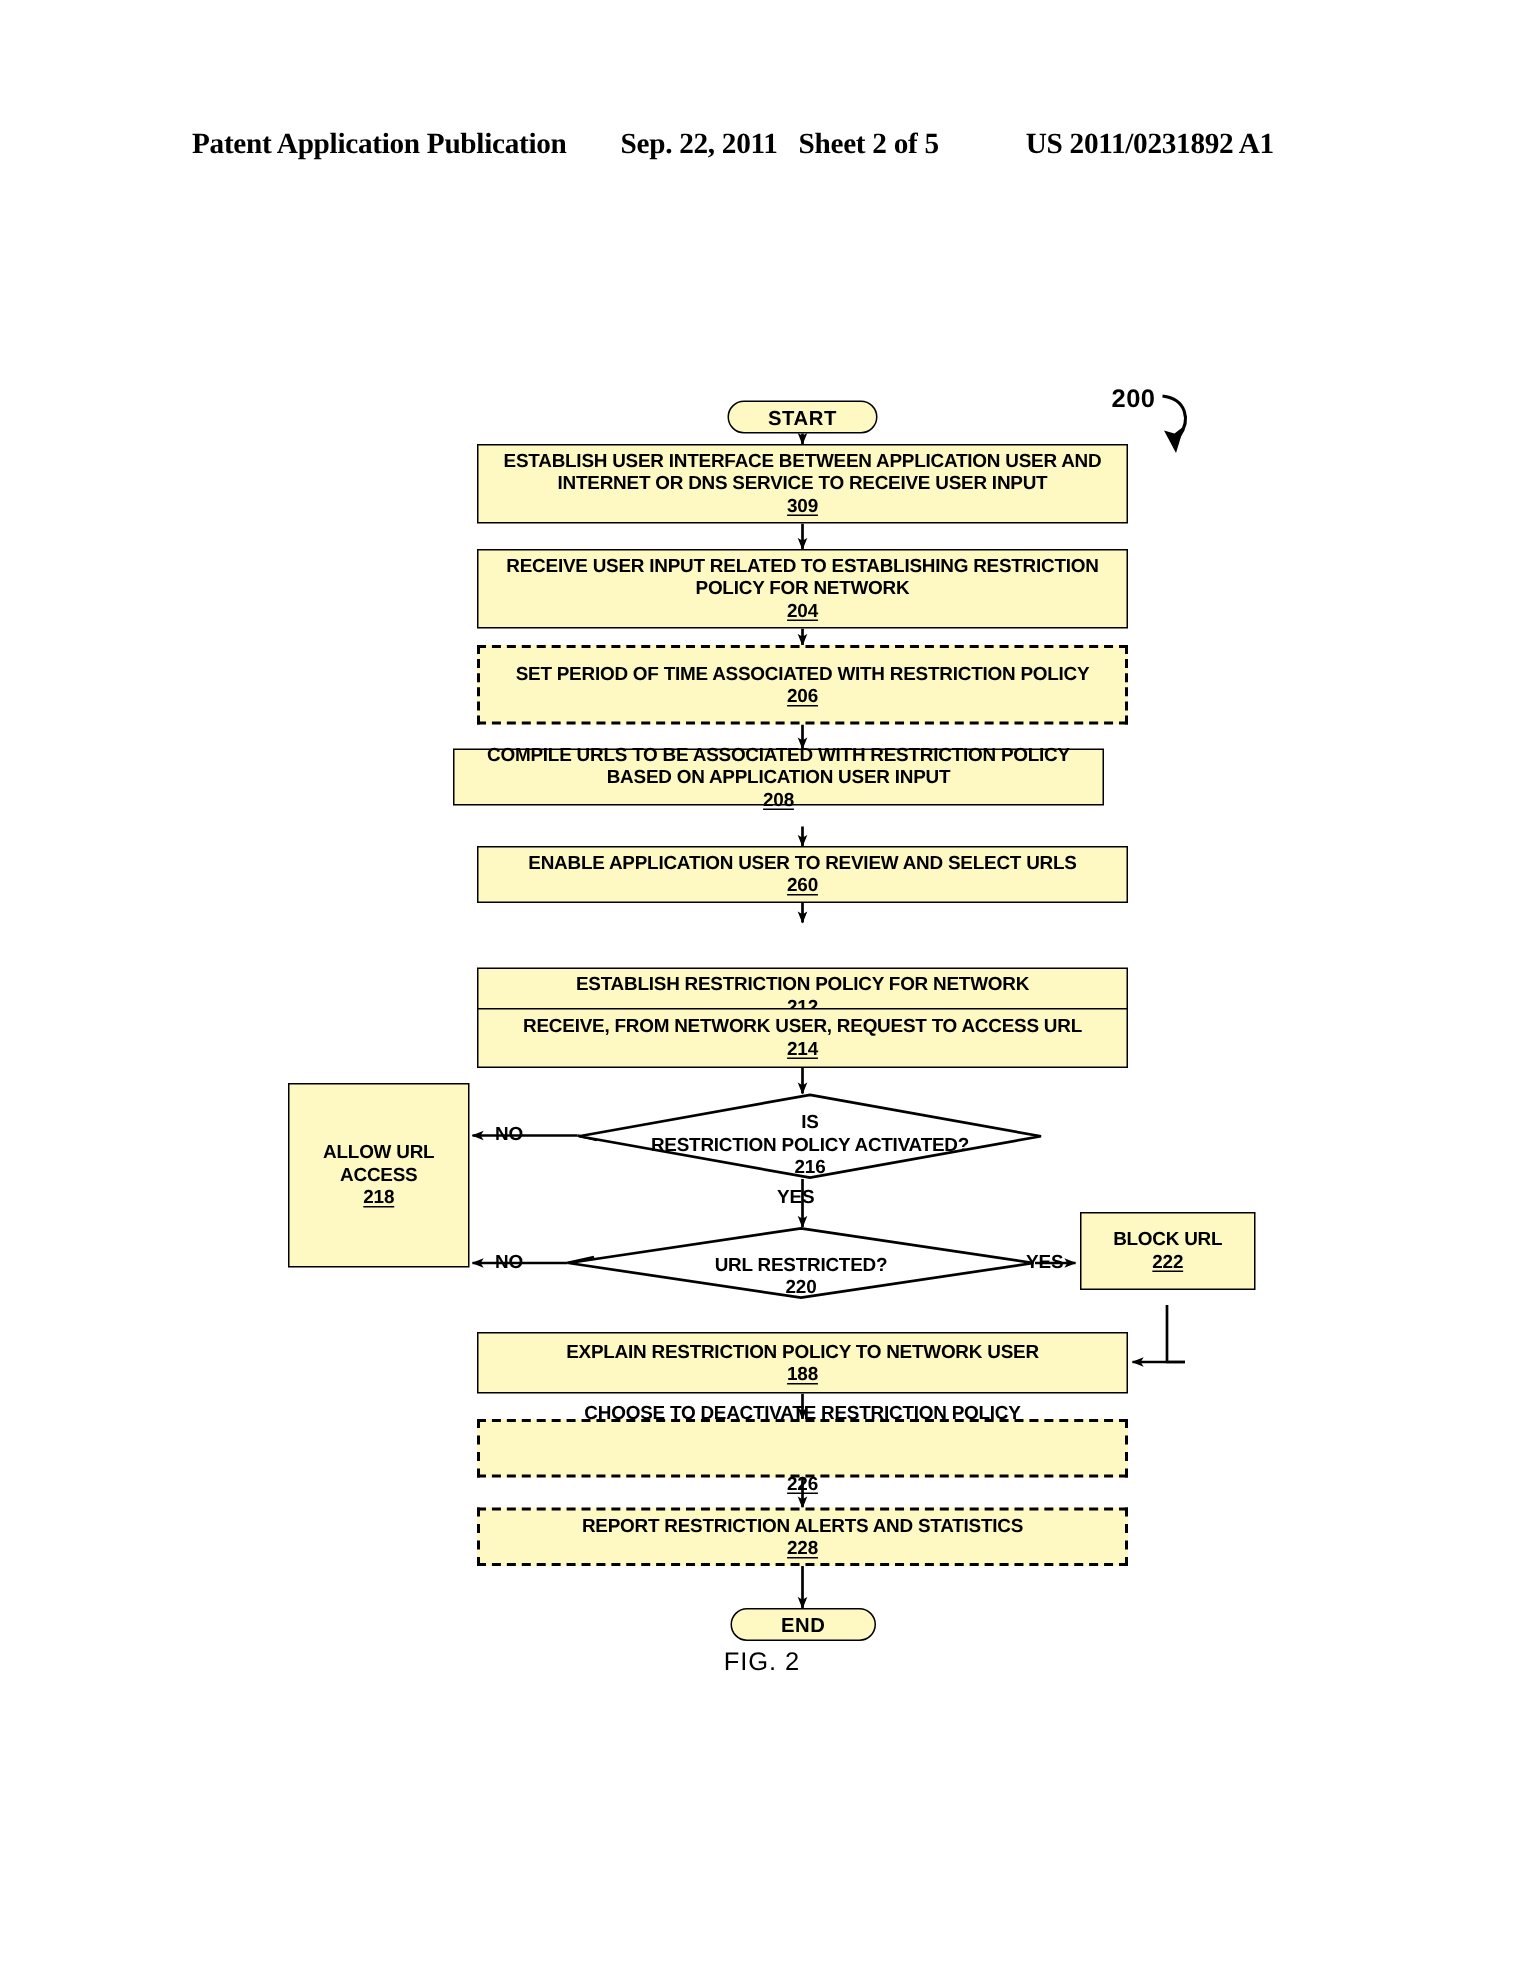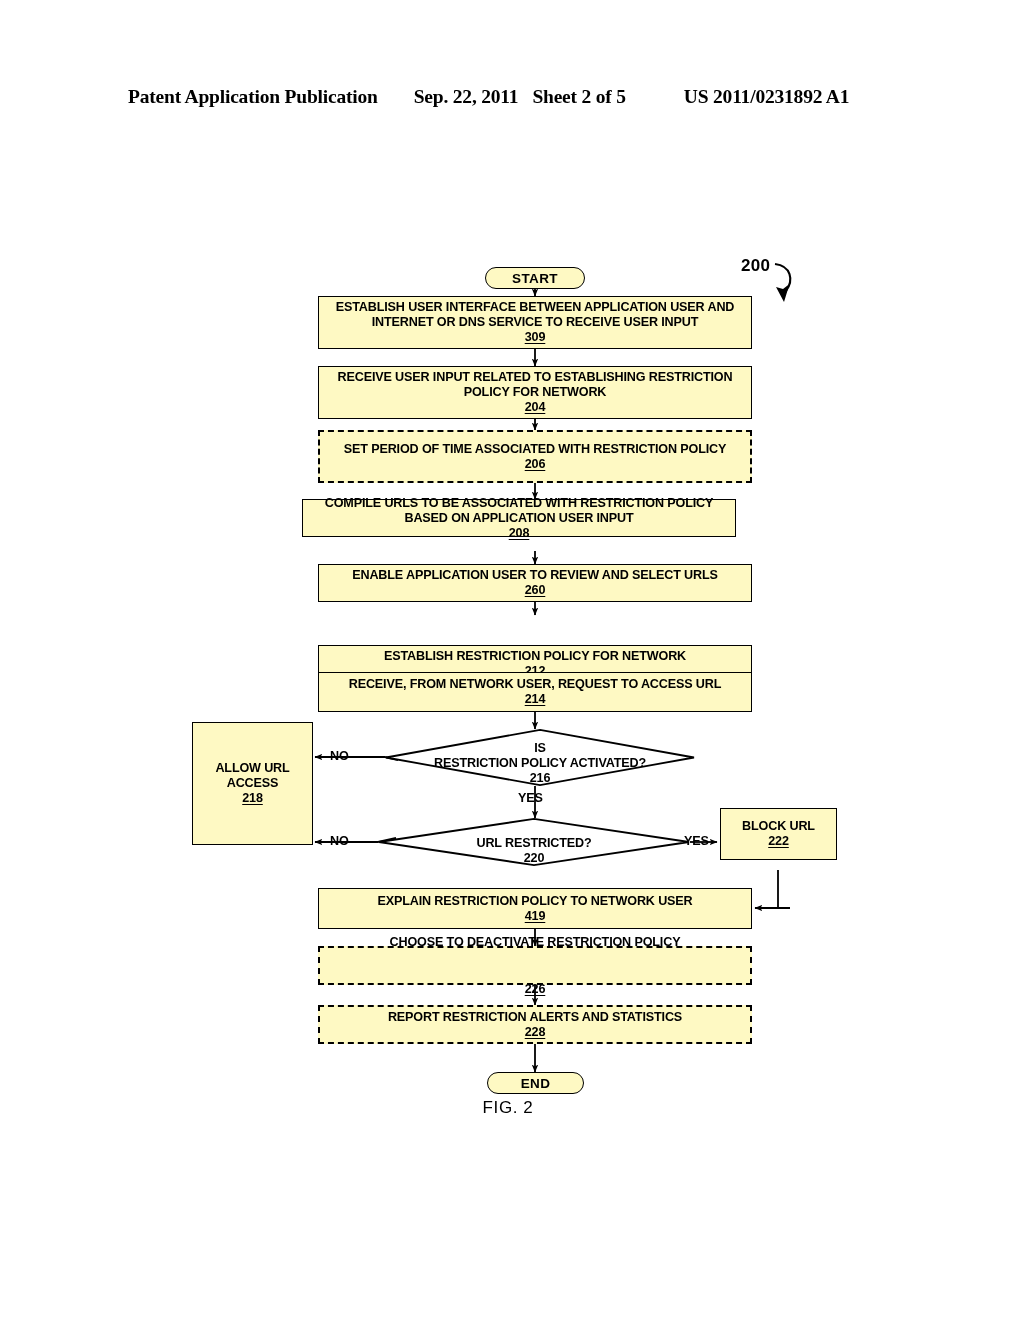--- a/index.html
+++ b/index.html
@@ -287,21 +287,21 @@
     </div>
   </div>
 
   <div class="node proc" style="left:720px; top:808px; width:117px; height:52px;">
     <span class="body">BLOCK URL</span>
     <span class="ref">222</span>
   </div>
 
   <div class="node proc" style="left:318px; top:888px; width:434px; height:41px;">
     <span class="body">EXPLAIN RESTRICTION POLICY TO NETWORK USER</span>
-    <span class="ref">419</span>
+    <span class="ref">188</span>
   </div>
 
   <div class="node proc dashed" style="left:318px; top:946px; width:434px; height:39px;gap:32px;">
     <span class="body">CHOOSE TO DEACTIVATE RESTRICTION POLICY</span>
     <span class="ref">226</span>
   </div>
 
   <div class="node proc dashed" style="left:318px; top:1005px; width:434px; height:39px;">
     <span class="body">REPORT RESTRICTION ALERTS AND STATISTICS</span>
     <span class="ref">228</span>

